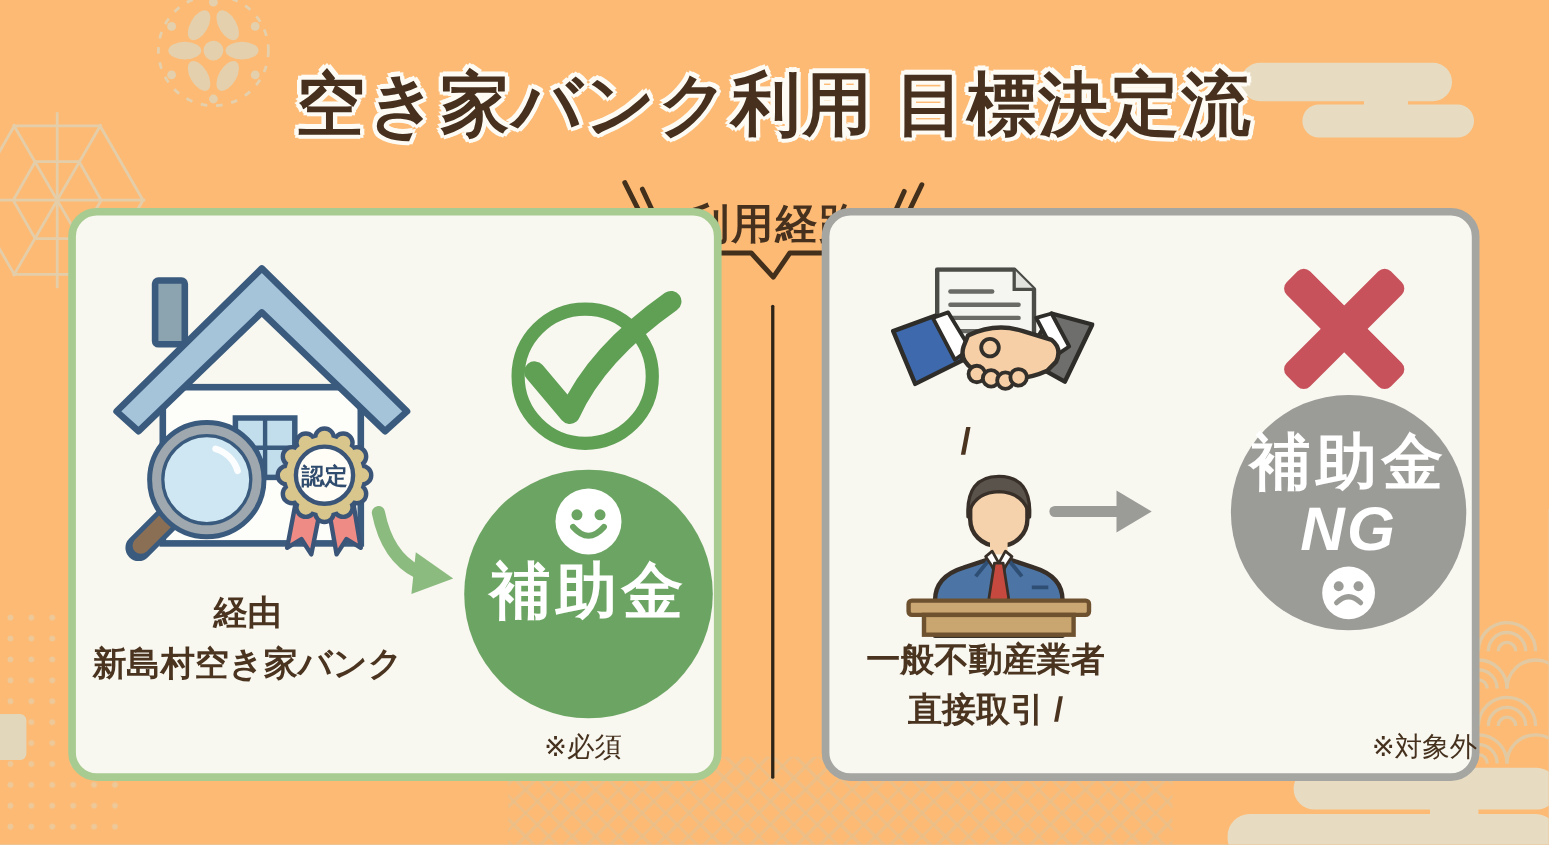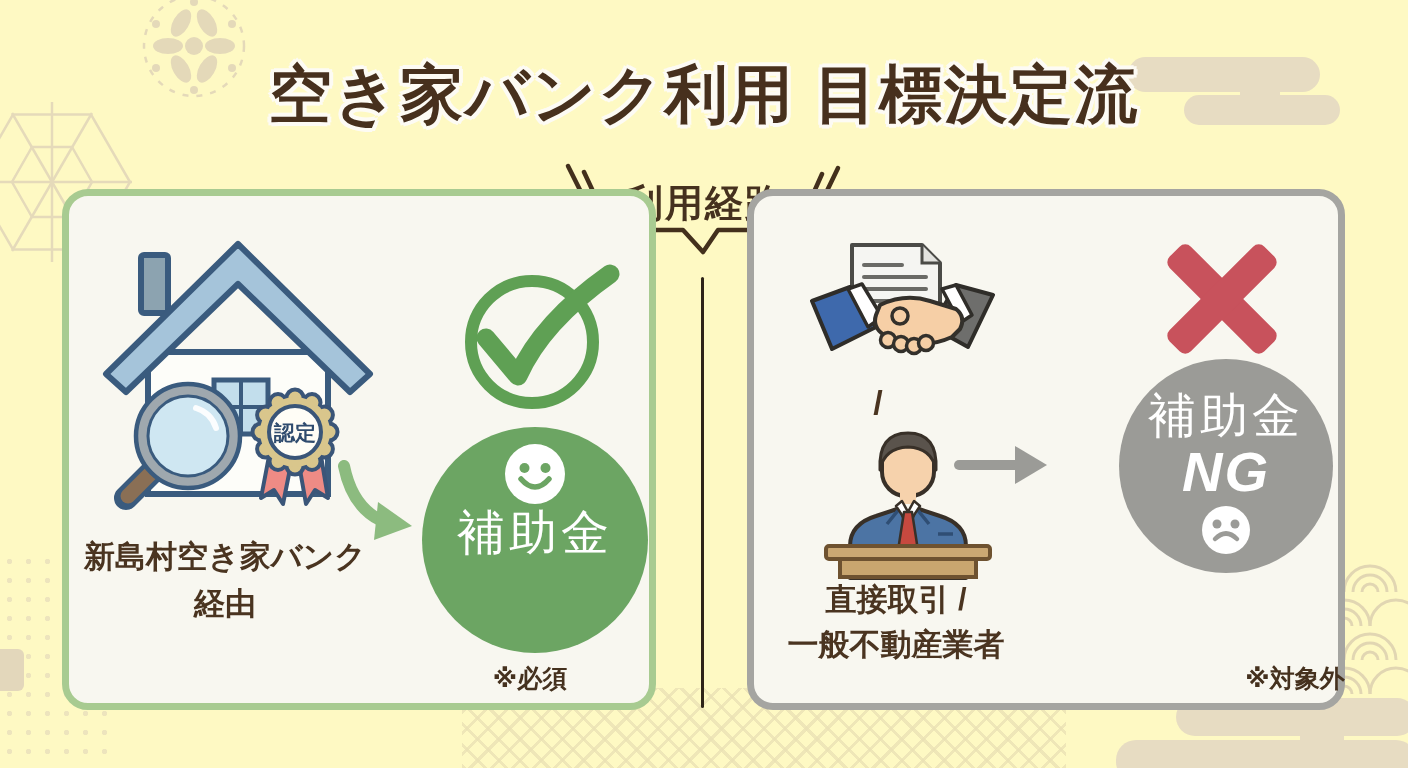--- a/index.html
+++ b/index.html
@@ -1,18 +1,18 @@
 <!DOCTYPE html>
 <html><head>
 <meta charset="utf-8">
 <style>
   html,body{margin:0;padding:0;background:#d8d2c4;}
   .canvas{
     position:relative;width:1408px;height:768px;overflow:hidden;
-    background:#fef9c3;
+    background:#fdba74;
     font-family:"Liberation Sans","DejaVu Sans",sans-serif;
     color:#4A3420;
   }
   .abs{position:absolute;}
   
   .cloud-bar{position:absolute;background:#E7DCC2;border-radius:20px;}
   .weave{
     position:absolute;left:462px;top:688px;width:604px;height:80px;opacity:.45;
     background:
       repeating-linear-gradient(45deg, rgba(211,197,163,.8) 0 3px, transparent 3px 15px),
@@ -40,31 +40,31 @@
   .panel{position:absolute;top:189px;width:594px;height:521px;background:#F8F7F0;
     border-radius:26px;box-sizing:border-box;}
   .panel.left{left:62px;border:7px solid #A8CB91;}
   .panel.right{left:747px;width:598px;border:7px solid #A5A5A1;}
   .divider{position:absolute;left:701px;top:277px;width:3px;height:431px;background:#2E2418;border-radius:2px;}
   
   .result-circle{position:absolute;border-radius:50%;display:flex;flex-direction:column;
     align-items:center;text-align:center;color:#FFFFFF;}
   .ok-circle{left:422px;top:427px;width:226px;height:226px;background:#6CA563;}
   .ng-circle{left:1119px;top:359px;width:214px;height:214px;background:#9B9B97;}
-  .r-line1{font-size:48px;font-weight:normal;letter-spacing:4px;line-height:1.12;}
+  .r-line1{font-size:56px;font-weight:bold;letter-spacing:4px;line-height:1.12;}
   .r-line2{font-size:58px;font-weight:bold;letter-spacing:2px;line-height:1.02;font-style:italic;}
   .ng-circle .r-line1{margin-top:30px;}
   .ng-circle .r-line2{font-size:56px;}
   .ok-circle .face{margin-top:15px;}
   
   .caption{position:absolute;text-align:center;font-weight:bold;color:#4A3420;
     font-size:31px;line-height:1.5;}
   .cap-left{left:70px;top:534px;width:310px;}
   .cap-right{left:770px;top:578px;width:252px;line-height:1.45;}
-  .footnote{position:absolute;width:200px;text-align:center;font-size:25px;font-weight:bold;color:#45311E;}
+  .footnote{position:absolute;width:200px;text-align:center;font-size:25px;font-weight:normal;color:#45311E;}
   .fn-left{left:430px;top:662px;}
   .fn-right{left:1195px;top:662px;}
   .slash-sep{position:absolute;left:856px;top:383px;width:44px;text-align:center;
     font-size:34px;font-weight:bold;color:#4A3420;}
 </style>
 </head>
 <body>
 
 <div class="canvas">
 
@@ -204,22 +204,22 @@
     <svg class="face" width="64" height="64" viewBox="0 0 64 64">
       <circle cx="32" cy="32" r="30" fill="#FFFFFF"></circle>
       <circle cx="21.5" cy="26" r="5" fill="#6CA563"></circle>
       <circle cx="42.5" cy="26" r="5" fill="#6CA563"></circle>
       <path d="M18,37 Q32,53 46,37" fill="none" stroke="#6CA563" stroke-width="5.5" stroke-linecap="round"></path>
     </svg>
     <div class="r-line1">補助金</div>
   </div>
 
   <div class="caption cap-left">
+    <div>経由</div>
     <div>新島村空き家バンク</div>
-    <div>経由</div>
   </div>
   <div class="footnote fn-left">※必須</div>
 
   <svg class="abs" style="left:810px;top:243px;" width="185" height="150" viewBox="0 0 185 150">
 
     <g>
       <path d="M42,2 H112 L130,20 V66 H42 Z" fill="#F5F5F2" stroke="#4B4B47" stroke-width="4" stroke-linejoin="round"></path>
       <path d="M112,2 V20 H130" fill="#E2E2DE" stroke="#4B4B47" stroke-width="3"></path>
       <g stroke="#6A6A66" stroke-width="4" stroke-linecap="round">
         <line x1="54" y1="22" x2="92" y2="22"></line>
@@ -275,18 +275,18 @@
     <div class="r-line2">NG</div>
     <svg style="margin-top:4px;" width="52" height="52" viewBox="0 0 52 52">
       <circle cx="26" cy="26" r="24" fill="#FFFFFF"></circle>
       <circle cx="17" cy="20" r="4.5" fill="#9B9B97"></circle>
       <circle cx="35" cy="20" r="4.5" fill="#9B9B97"></circle>
       <path d="M15,35 Q26,24 37,35" fill="none" stroke="#9B9B97" stroke-width="4.5" stroke-linecap="round"></path>
     </svg>
   </div>
 
   <div class="caption cap-right">
+    <div>一般不動産業者</div>
     <div>直接取引 /</div>
-    <div>一般不動産業者</div>
   </div>
   <div class="footnote fn-right">※対象外</div>
 
 </div>
 
 </body></html>

